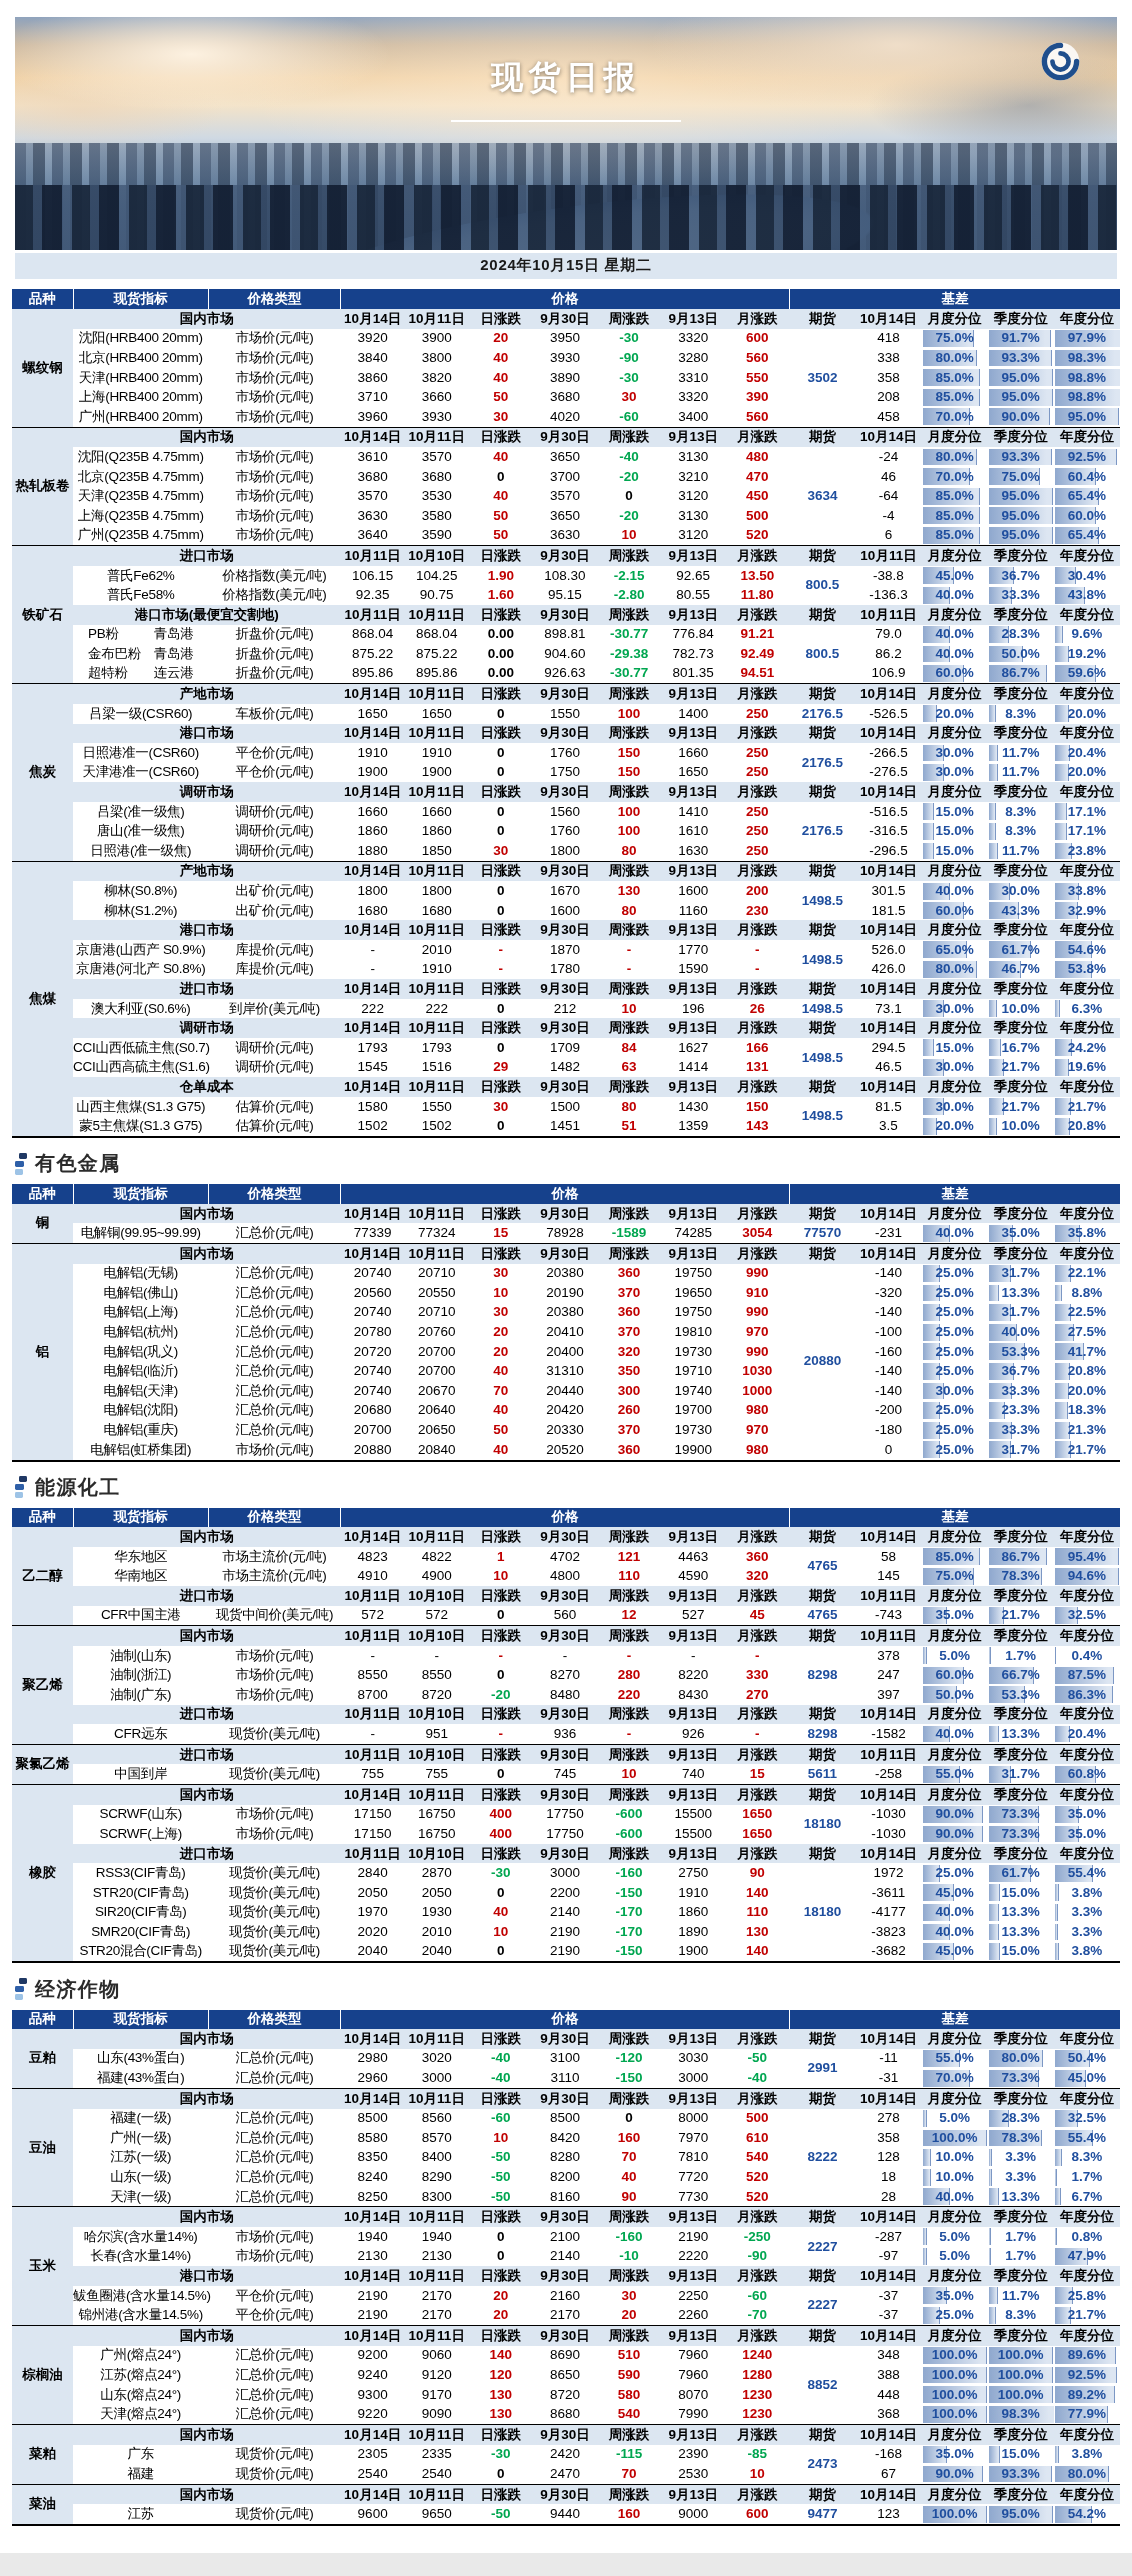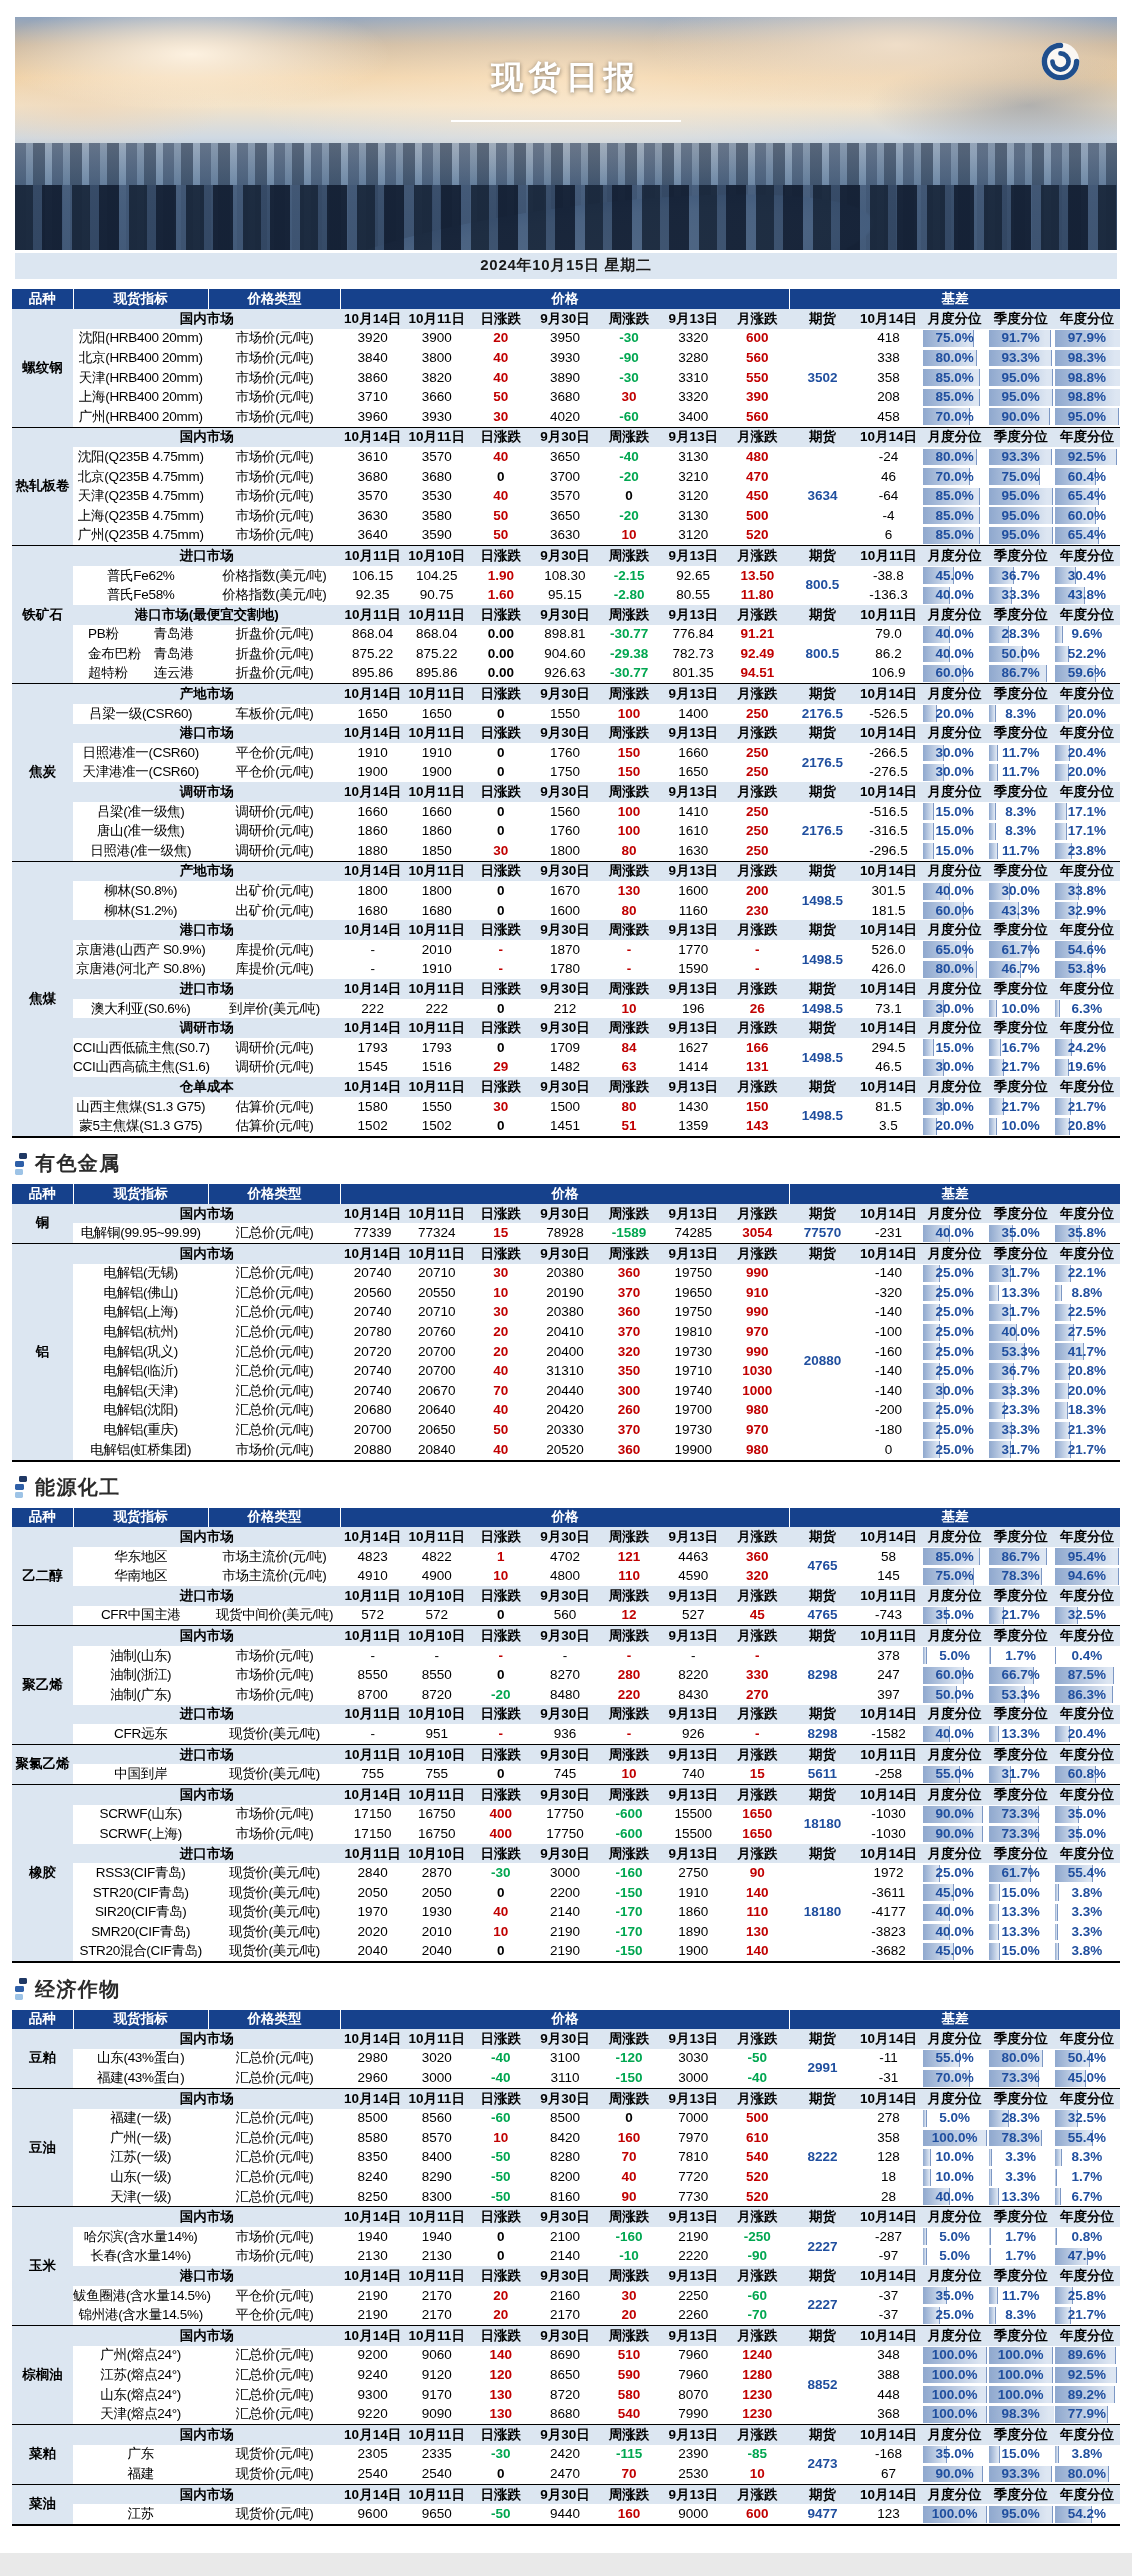--- a/index.html
+++ b/index.html
@@ -396,21 +396,21 @@
               <td>875.22</td>
               <td>875.22</td>
               <td class="chg-zero">0.00</td>
               <td>904.60</td>
               <td class="chg-down">-29.38</td>
               <td>782.73</td>
               <td class="chg-up">92.49</td>
               <td class="basisv">86.2</td>
               <td class="pct"><div class="bar" style="width:40%;"></div><span>40.0%</span></td>
               <td class="pct"><div class="bar" style="width:50%;"></div><span>50.0%</span></td>
-              <td class="pct"><div class="bar" style="width:19.2%;"></div><span>52.2%</span></td>
+              <td class="pct"><div class="bar" style="width:19.2%;"></div><span>19.2%</span></td>
             </tr>
             <tr>
               <td class="ind">
                 <span class="ind-split">
                   <span>超特粉</span>
                   <span>连云港</span>
                 </span>
               </td>
               <td class="typ">折盘价(元/吨)</td>
               <td>895.86</td>
@@ -1504,21 +1504,21 @@
               <td>年度分位</td>
             </tr>
             <tr>
               <td class="ind">福建(一级)</td>
               <td class="typ">汇总价(元/吨)</td>
               <td>8500</td>
               <td>8560</td>
               <td class="chg-down">-60</td>
               <td>8500</td>
               <td class="chg-zero">0</td>
-              <td>7000</td>
+              <td>8000</td>
               <td class="chg-up">500</td>
               <td class="fut" rowspan="5">8222</td>
               <td class="basisv">278</td>
               <td class="pct"><div class="bar" style="width:5%;"></div><span>5.0%</span></td>
               <td class="pct"><div class="bar" style="width:28.3%;"></div><span>28.3%</span></td>
               <td class="pct"><div class="bar" style="width:32.5%;"></div><span>32.5%</span></td>
             </tr>
             <tr>
               <td class="ind">广州(一级)</td>
               <td class="typ">汇总价(元/吨)</td>

